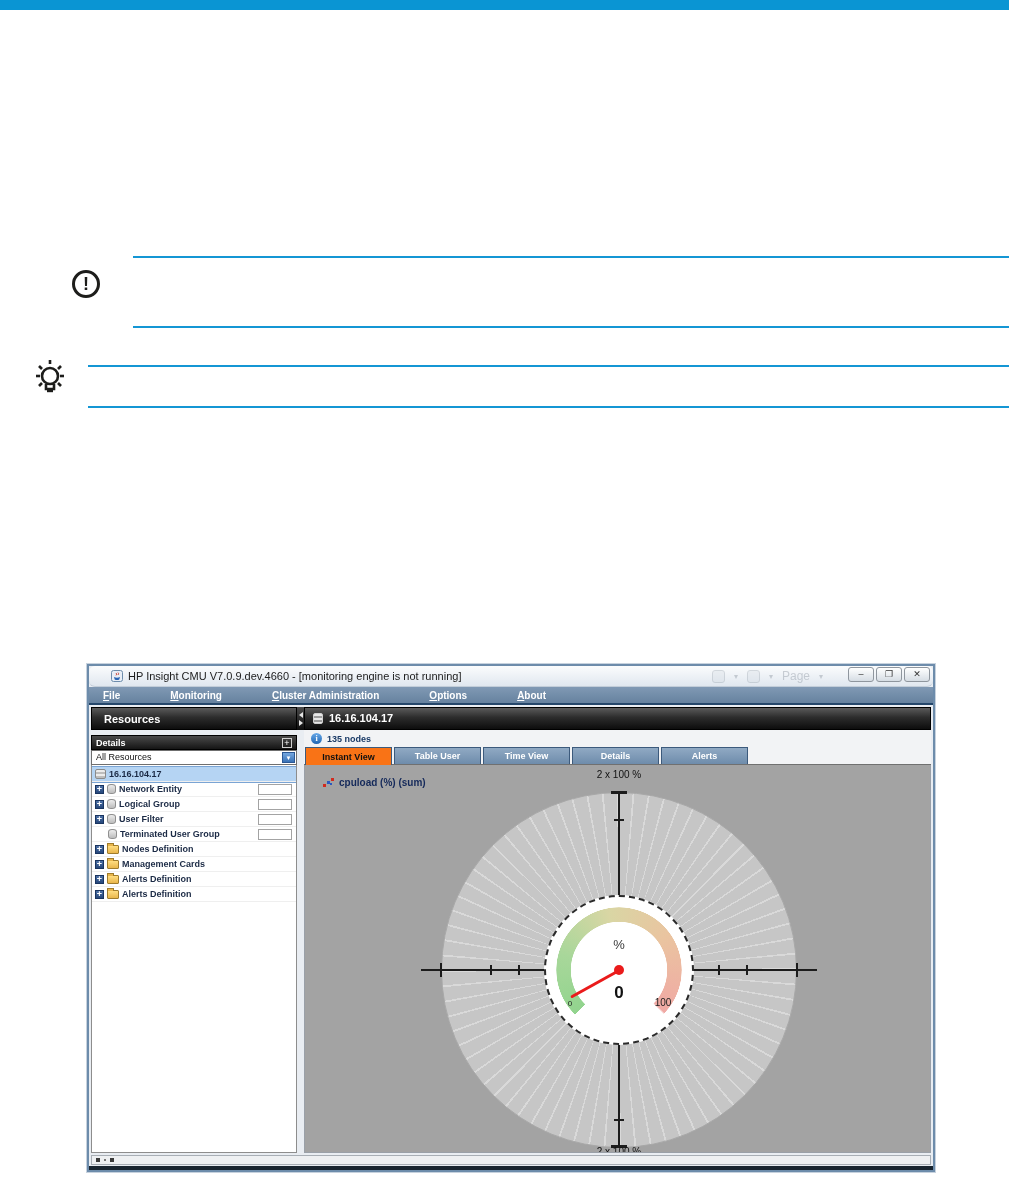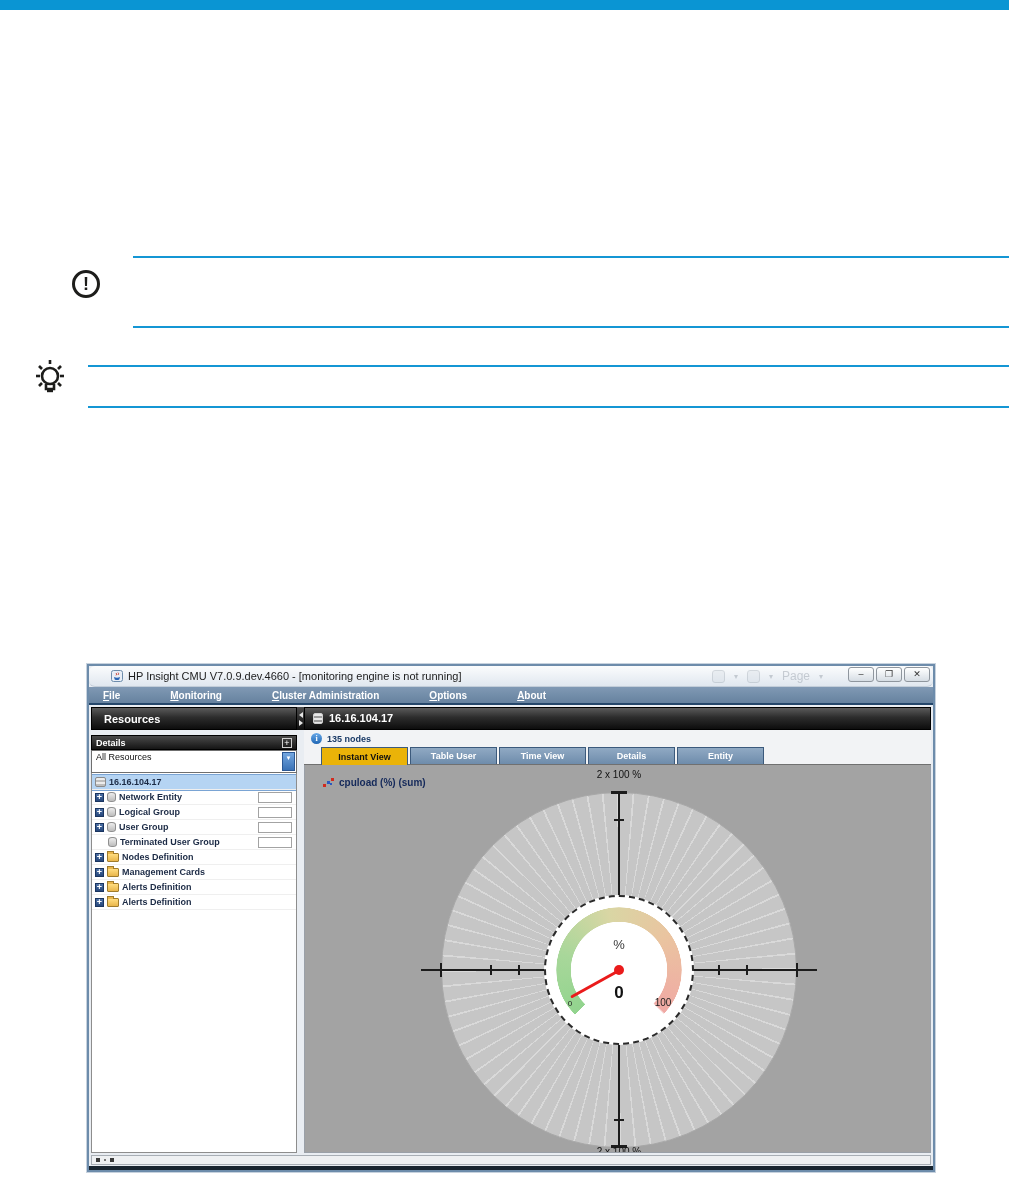--- a/index.html
+++ b/index.html
@@ -62,21 +62,21 @@
   }
   .lp-gap { height:5px; }
   .filter-bar {
     height:15px; background:linear-gradient(#4a4a4a,#151515);
     color:#fff; font-size:9px; font-weight:bold;
     display:flex; align-items:center; justify-content:space-between; padding:0 4px;
     border:1px solid #000;
   }
   .plus-box { width:10px; height:10px; border:1px solid #cfcfcf; font-size:9px; line-height:8px; text-align:center; color:#fff; font-weight:normal; }
   .res-select {
-    height:23px; background:#fff; border:1px solid #6f6f6f; position:relative;
+    height:15px; background:#fff; border:1px solid #6f6f6f; position:relative;
     font-size:9px; color:#111; line-height:13px; padding-left:4px;
   }
   .dd-btn {
     position:absolute; right:1px; top:1px; bottom:1px; width:13px;
     background:linear-gradient(#74a7e0,#3a72b6); border:1px solid #2a5794;
     color:#fff; font-size:6px; line-height:11px; text-align:center;
   }
   .tree { flex:1; background:#fff; border:1px solid #8d8d8d; border-top:none; padding-top:2px; overflow:hidden; }
   .tree-row { height:15px; display:flex; align-items:center; padding-left:3px; position:relative; border-bottom:1px solid #efefef; }
   .tree-row .lbl { font-size:9px; font-weight:bold; color:#1b2a45; white-space:nowrap; margin-left:3px; }
@@ -107,21 +107,21 @@
   .info-row { height:17px; display:flex; align-items:center; gap:5px; padding-left:7px;
     background:#f2f3f5; font-size:9px; font-weight:bold; color:#1a3a66; }
   .info-icon { width:11px; height:11px; border-radius:50%; background:linear-gradient(#69a9e8,#1f66b4);
     color:#fff; font-size:8px; font-weight:bold; text-align:center; line-height:11px; font-family:"Liberation Serif",serif; }
   .tabs { height:18px; display:flex; background:#f2f3f5; border-bottom:1px solid #707070; padding-left:1px; }
   .tab {
     width:87px; margin-right:2px; display:flex; align-items:center; justify-content:center;
     font-size:9px; font-weight:bold; color:#fff;
     background:linear-gradient(#90a9c3,#6e8cab); border:1px solid #3c5a7c; border-bottom:none;
   }
-  .tab.active { background:#eab308; color:#101010; margin-bottom:-1px;margin-left:16px; }
+  .tab.active { background:#f97316; color:#101010; margin-bottom:-1px; }
   .rp-content { position:absolute; left:0; right:0; top:58px; bottom:0; background:#a3a3a3; border:1px solid #9aa0a8; border-top:none; overflow:hidden; }
   .metric-label { position:absolute; left:18px; top:12px; display:flex; align-items:center; gap:4px;
     font-size:10px; font-weight:bold; color:#14295a; }
   .metric-icon { position:relative; width:12px; height:11px; }
   .metric-icon i { position:absolute; width:3px; height:3px; }
   .metric-icon .d1 { left:0; top:7px; background:#d22a1e; }
   .metric-icon .d2 { left:4px; top:4px; background:#2c58c0; }
   .metric-icon .d3 { left:8px; top:1px; background:#d22a1e; }
   .metric-icon .d4 { left:7px; top:6px; background:#2c58c0; width:2px; height:2px; }
   
@@ -262,21 +262,21 @@
           </div>
           <div class="tree-row">
             <span class="expander">+</span>
             <span class="ic-group"></span>
             <span class="lbl">Logical Group</span>
             <span class="count-box"></span>
           </div>
           <div class="tree-row">
             <span class="expander">+</span>
             <span class="ic-group"></span>
-            <span class="lbl">User Group</span>
+            <span class="lbl">User Filter</span>
             <span class="count-box"></span>
           </div>
           <div class="tree-row">
             <span class="indent"></span>
             <span class="ic-group"></span>
             <span class="lbl">Terminated User Group</span>
             <span class="count-box"></span>
           </div>
           <div class="tree-row">
             <span class="expander">+</span>
@@ -315,21 +315,21 @@
       </div>
       <div class="info-row">
         <span class="info-icon">i</span>
         <span>135 nodes</span>
       </div>
       <div class="tabs">
           <div class="tab active">Instant View</div>
           <div class="tab">Table User</div>
           <div class="tab">Time View</div>
           <div class="tab">Details</div>
-          <div class="tab">Entity</div>
+          <div class="tab">Alerts</div>
         </div>
 
       <div class="rp-content">
         <div class="metric-label">
           <span class="metric-icon">
             <i class="d1"></i>
               <i class="d2"></i>
               <i class="d3"></i>
               <i class="d4"></i>
           </span>

